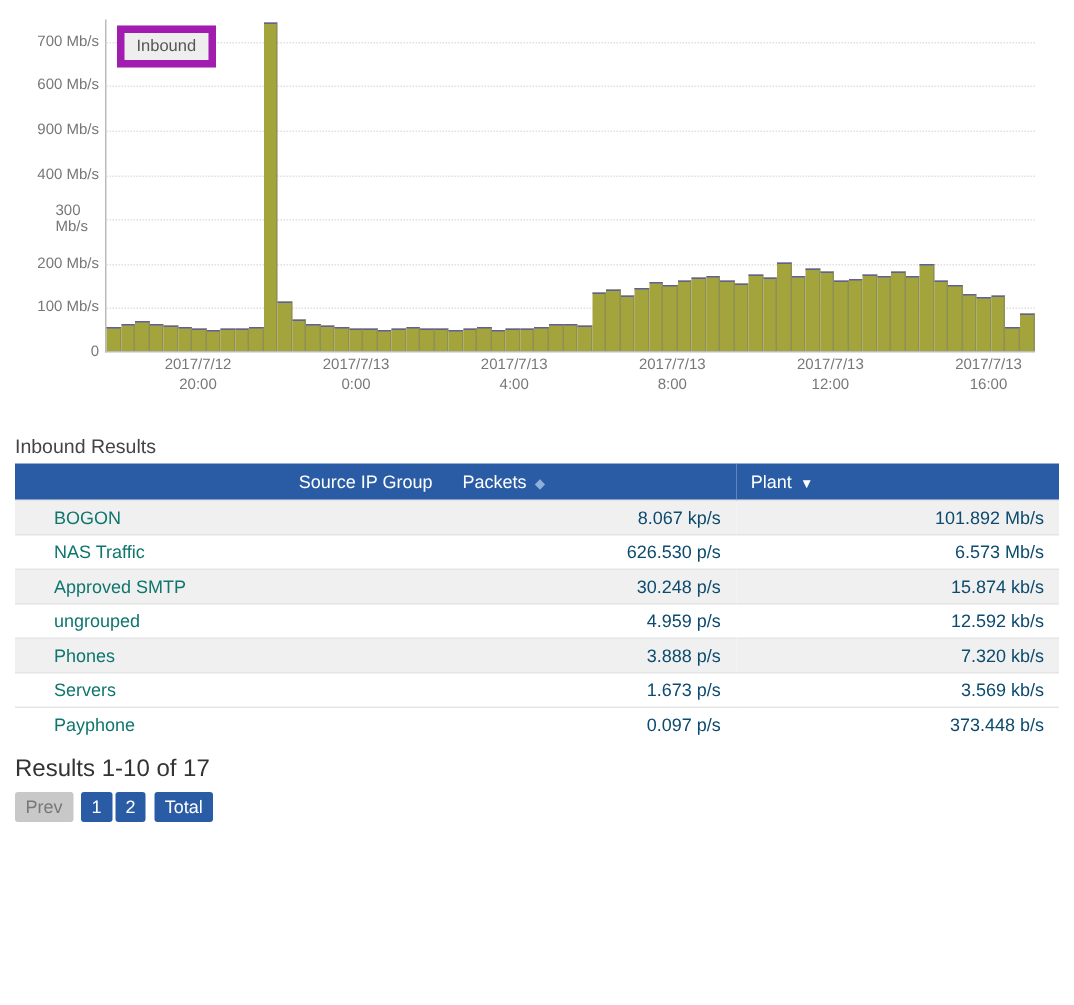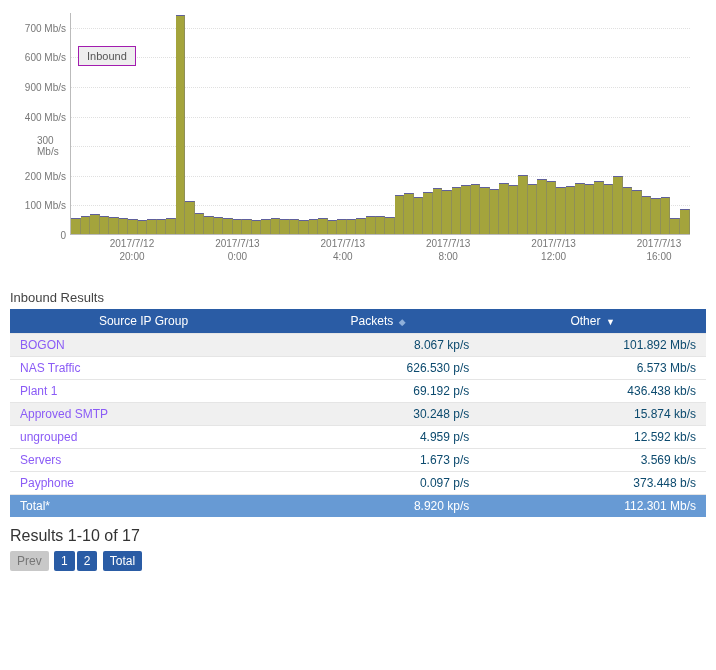--- a/index.html
+++ b/index.html
@@ -11,23 +11,23 @@
     width: 716px;
   }
   .chart-wrap {
     position: relative;
     width: 700px;
     height: 275px;
     margin: 5px 8px 10px 8px;
   }
   .legend-box {
     position: absolute;
-    top: 41px;
+    top: 12px;
     left: 70px;
-    border: 1px solid #a21caf;
+    border: 5px solid #a21caf;
     background: #eee;
     padding: 3px 8px;
     font-size: 11px;
     color: #555;
     cursor: pointer;
   }
   .plot-area {
     position: absolute;
     left: 62px;
     top: 8px;
@@ -96,43 +96,44 @@
     width: 696px;
     margin: 0 10px;
     border-collapse: collapse;
     font-size: 12px;
   }
   .results-table thead th {
     background: #2a5ca5;
     color: #fff;
     font-weight: normal;
     padding: 5px 10px;
-    text-align: center;
+    text-align: right;
   }
   .results-table thead th.num {
-    text-align: center;
+    text-align: left;
   }
   .results-table thead th.sort-active {
     color: #fff;
   }
   .sort-arrows {
     font-size: 9px;
     color: #8fb0da;
     margin-left: 3px;
   }
   .sort-arrows .active { color: #fff; }
   .results-table tbody tr.odd td { background: #f0f0f0; }
   .results-table tbody tr.even td { background: #fff; }
   .results-table tbody td {
     padding: 4px 10px;
     border-top: 1px solid #e5e5e5;
   }
   .results-table tbody td.name a {
-    color: #8b5cf6;
+    color: #0f766e;
     text-decoration: none;
+    margin-left: 16px;
   }
   .results-table tbody td.num { text-align: right; color: #0c4a6e; }
   .row-other td { background: #cfcfcf !important; color: #444; }
   .row-total td { background: #679ad4 !important; color: #fff !important; }
   .row-total td.num { color: #fff !important; }
   .results-count {
     font-size: 16px;
     color: #333;
     margin: 10px 10px 6px 10px;
   }
@@ -263,63 +264,58 @@
 
 </div>
 
 <div class="section-title">Inbound Results</div>
 
 <table class="results-table">
   <thead>
     <tr>
       <th><span>Source IP Group</span></th>
       <th class="num"><span>Packets</span><span class="sort-arrows"> ◆</span></th>
-      <th class="num sort-active"><span>Other</span><span class="sort-arrows"> <span class="active">▼</span></span></th>
+      <th class="num sort-active"><span>Plant</span><span class="sort-arrows"> <span class="active">▼</span></span></th>
     </tr>
   </thead>
   <tbody>
   <tr class="odd">
         <td class="name"><a href="#">BOGON</a></td>
         <td class="num">8.067 kp/s</td>
         <td class="num">101.892 Mb/s</td>
       </tr>
       <tr class="even">
         <td class="name"><a href="#">NAS Traffic</a></td>
         <td class="num">626.530 p/s</td>
         <td class="num">6.573 Mb/s</td>
       </tr>
-      <tr class="even">
-        <td class="name"><a href="#">Plant 1</a></td>
-        <td class="num">69.192 p/s</td>
-        <td class="num">436.438 kb/s</td>
-      </tr>
       <tr class="odd">
         <td class="name"><a href="#">Approved SMTP</a></td>
         <td class="num">30.248 p/s</td>
         <td class="num">15.874 kb/s</td>
       </tr>
       <tr class="even">
         <td class="name"><a href="#">ungrouped</a></td>
         <td class="num">4.959 p/s</td>
         <td class="num">12.592 kb/s</td>
       </tr>
+      <tr class="odd">
+        <td class="name"><a href="#">Phones</a></td>
+        <td class="num">3.888 p/s</td>
+        <td class="num">7.320 kb/s</td>
+      </tr>
       <tr class="even">
         <td class="name"><a href="#">Servers</a></td>
         <td class="num">1.673 p/s</td>
         <td class="num">3.569 kb/s</td>
       </tr>
       <tr class="even">
         <td class="name"><a href="#">Payphone</a></td>
         <td class="num">0.097 p/s</td>
         <td class="num">373.448 b/s</td>
-      </tr>
-      <tr class="row-total">
-        <td>Total*</td>
-        <td class="num">8.920 kp/s</td>
-        <td class="num">112.301 Mb/s</td>
       </tr>
     </tbody>
 </table>
 
 <div class="results-count">Results 1-10 of 17</div>
 
 <div class="pager">
   <a class="pg-btn disabled">Prev</a>
   <span><a class="pg-btn">1</a><a class="pg-btn">2</a></span>
   <a class="pg-btn">Total</a>

